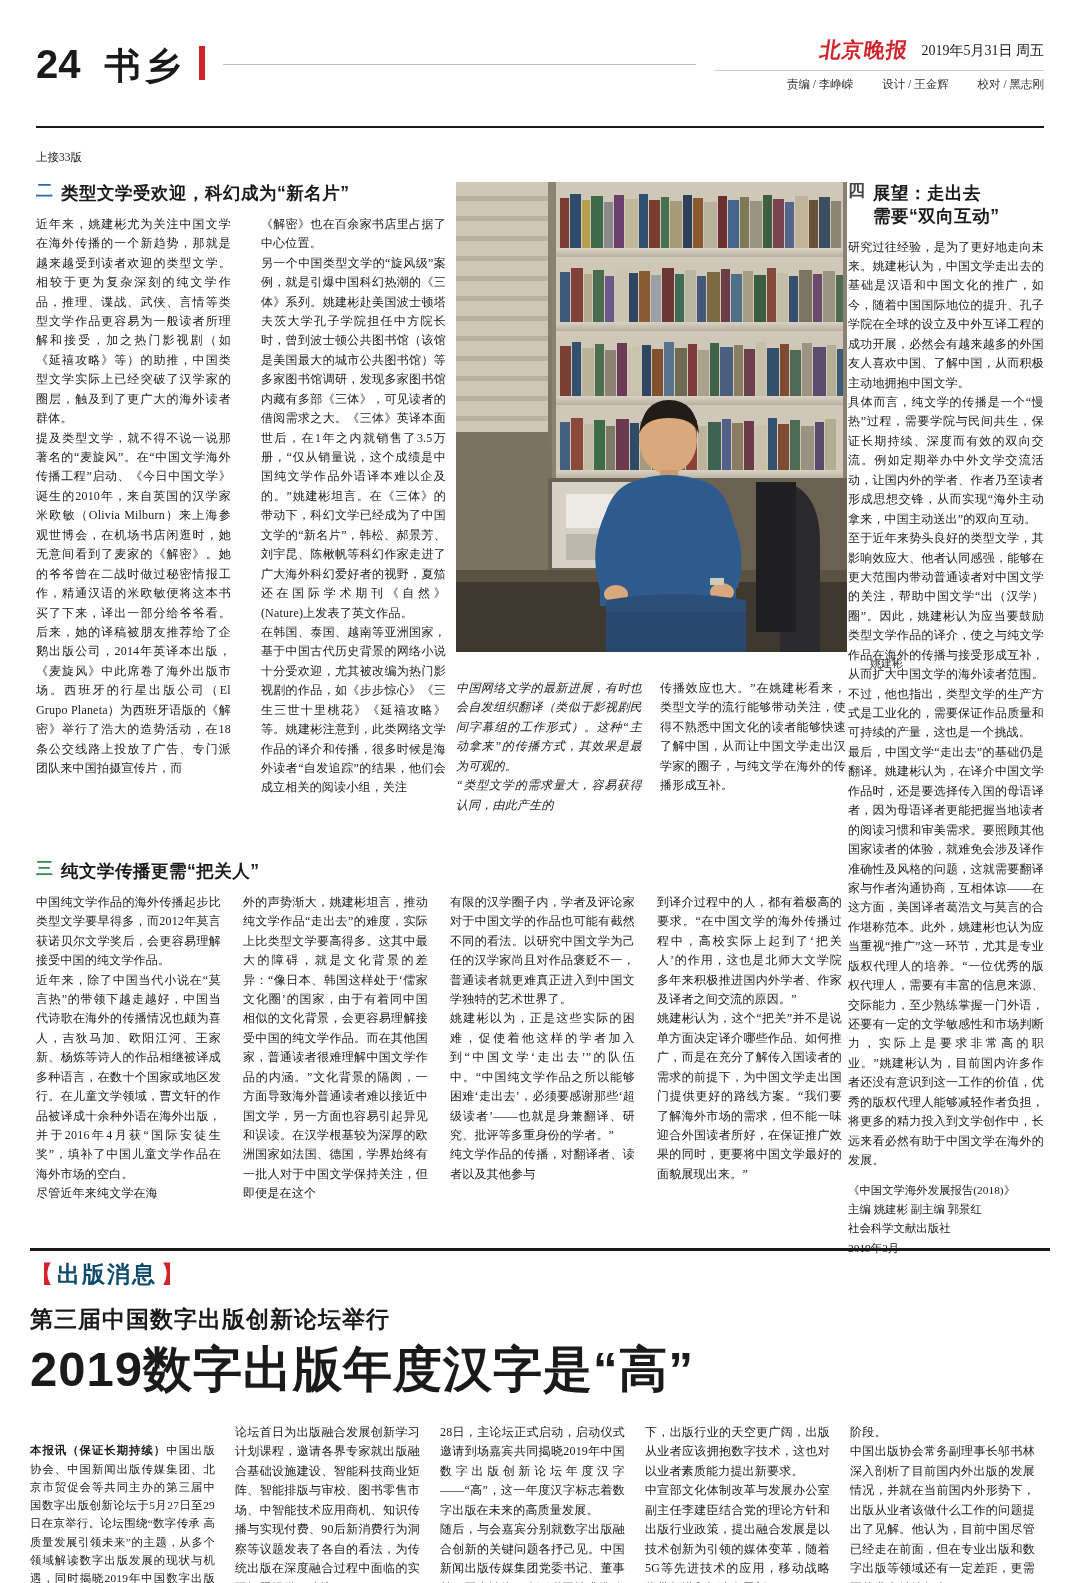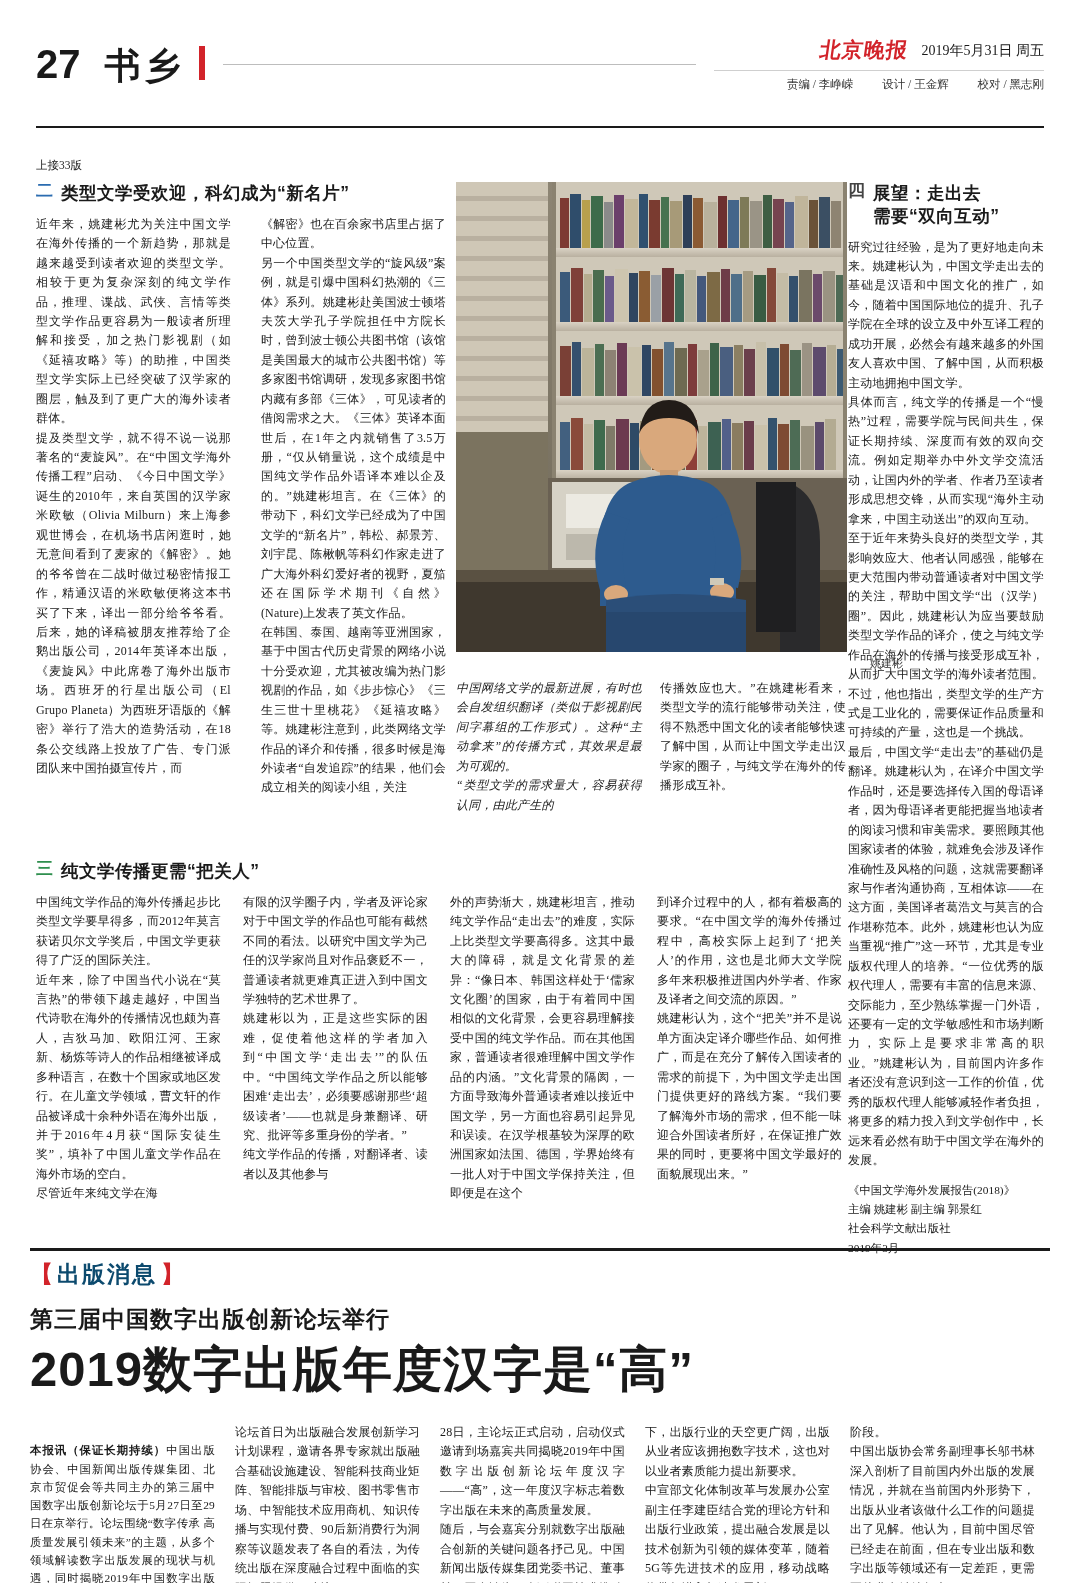--- a/index.html
+++ b/index.html
@@ -50,21 +50,21 @@
     display:inline-block;font-size:14px;margin-left:10px;vertical-align:2px;
   }
   .mast-credits{
     margin-top:6px;font-size:11.5px;color:#333;line-height:1.7;
     border-top:1px solid #cfcfcf;padding-top:4px;
   }
   .mast-credits span{margin-left:26px;}
   .mast-credits span:first-child{margin-left:12px;}
 
   .contfrom{
-    position:absolute;left:36px;top:128px;
+    position:absolute;left:36px;top:120px;
     font-size:11.5px;color:#222;
   }
 
   
   .grid{
     position:absolute;left:36px;top:152px;width:1008px;
     display:flex;gap:0;
   }
   .colA{width:200px;}
   .colB{width:190px;margin-left:12px;}
@@ -143,21 +143,21 @@
   .band-cols .bc{width:185px;}
   .band-cols .bc .body-text{font-size:11.4px;line-height:1.6;}
   .lead{font-weight:bold;}
 </style>
 </head>
 <body>
 
 <div class="page">
 
   <div class="masthead">
-    <div class="folio">27</div>
+    <div class="folio">24</div>
     <div class="section-name">书乡</div>
     <div class="red-bar"></div>
     <div class="mast-rule"></div>
     <div class="mast-right">
       <div>
         <span class="paperlogo">北京晚报</span>
         <span class="dateline">2019年5月31日  周五</span>
       </div>
       <div class="mast-credits">
         <span>责编 / 李峥嵘</span>
@@ -392,27 +392,27 @@
 社会科学文献出版社
 2019年3月</div>
   </div>
 
   <div class="sec3">
     <div class="head-two">
       <div class="hnum green">三</div>
       <div class="htext">纯文学传播更需“把关人”</div>
     </div>
     <div class="cols">
-      <div class="c body-text" style="white-space:pre-line;">中国纯文学作品的海外传播起步比类型文学要早得多，而2012年莫言获诺贝尔文学奖后，中国文学更获得了广泛的国际关注。
+      <div class="c body-text" style="white-space:pre-line;">中国纯文学作品的海外传播起步比类型文学要早得多，而2012年莫言获诺贝尔文学奖后，会更容易理解接受中国的纯文学作品。
 近年来，除了中国当代小说在“莫言热”的带领下越走越好，中国当代诗歌在海外的传播情况也颇为喜人，吉狄马加、欧阳江河、王家新、杨炼等诗人的作品相继被译成多种语言，在数十个国家或地区发行。在儿童文学领域，曹文轩的作品被译成十余种外语在海外出版，并于2016年4月获“国际安徒生奖”，填补了中国儿童文学作品在海外市场的空白。
 尽管近年来纯文学在海</div>
+      <div class="c body-text" style="white-space:pre-line;">外的声势渐大，姚建彬坦言，推动纯文学作品“走出去”的难度，实际上比类型文学要高得多。这其中最大的障碍，就是文化背景的差异：“像日本、韩国这样处于‘儒家文化圈’的国家，由于有着同中国相似的文化背景，会更容易理解接受中国的纯文学作品。而在其他国家，普通读者很难理解中国文学作品的内涵。”文化背景的隔阂，一方面导致海外普通读者难以接近中国文学，另一方面也容易引起异见和误读。在汉学根基较为深厚的欧洲国家如法国、德国，学界始终有一批人对于中国文学保持关注，但即便是在这个</div>
       <div class="c body-text" style="white-space:pre-line;">有限的汉学圈子内，学者及评论家对于中国文学的作品也可能有截然不同的看法。以研究中国文学为己任的汉学家尚且对作品褒贬不一，普通读者就更难真正进入到中国文学独特的艺术世界了。
 姚建彬以为，正是这些实际的困难，促使着他这样的学者加入到“中国文学‘走出去’”的队伍中。“中国纯文学作品之所以能够困难‘走出去’，必须要感谢那些‘超级读者’——也就是身兼翻译、研究、批评等多重身份的学者。”
 纯文学作品的传播，对翻译者、读者以及其他参与</div>
-      <div class="c body-text" style="white-space:pre-line;">外的声势渐大，姚建彬坦言，推动纯文学作品“走出去”的难度，实际上比类型文学要高得多。这其中最大的障碍，就是文化背景的差异：“像日本、韩国这样处于‘儒家文化圈’的国家，由于有着同中国相似的文化背景，会更容易理解接受中国的纯文学作品。而在其他国家，普通读者很难理解中国文学作品的内涵。”文化背景的隔阂，一方面导致海外普通读者难以接近中国文学，另一方面也容易引起异见和误读。在汉学根基较为深厚的欧洲国家如法国、德国，学界始终有一批人对于中国文学保持关注，但即便是在这个</div>
       <div class="c body-text" style="white-space:pre-line;">到译介过程中的人，都有着极高的要求。“在中国文学的海外传播过程中，高校实际上起到了‘把关人’的作用，这也是北师大文学院多年来积极推进国内外学者、作家及译者之间交流的原因。”
 姚建彬认为，这个“把关”并不是说单方面决定译介哪些作品、如何推广，而是在充分了解传入国读者的需求的前提下，为中国文学走出国门提供更好的路线方案。“我们要了解海外市场的需求，但不能一味迎合外国读者所好，在保证推广效果的同时，更要将中国文学最好的面貌展现出来。”</div>
     </div>
   </div>
 
   <div class="band">
     <div class="band-rule"></div>
     <div class="band-title">
       <span class="band-brackets">【</span>
       <span class="band-label">出版消息</span>

